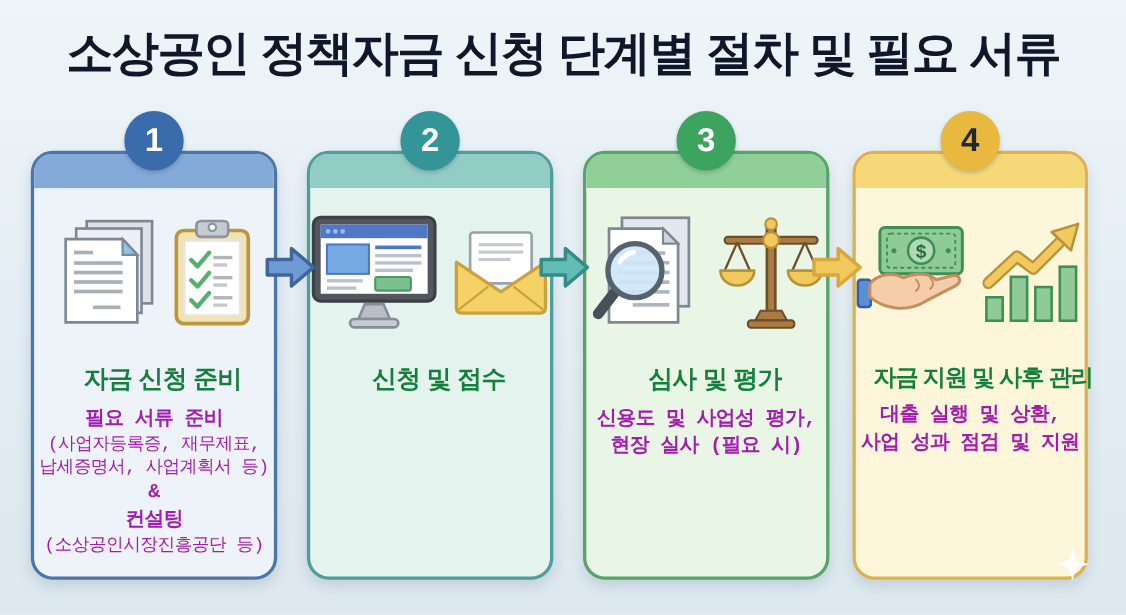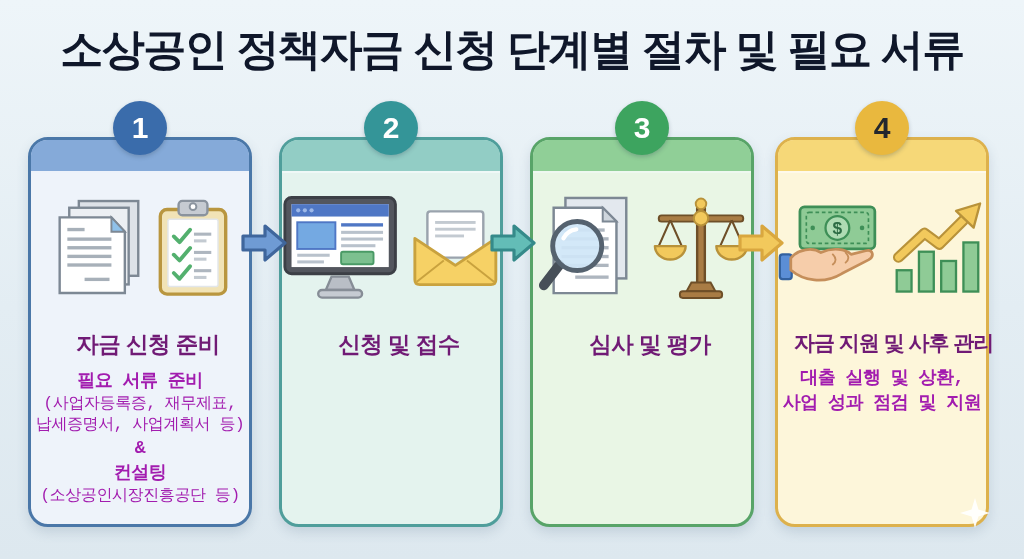--- a/index.html
+++ b/index.html
@@ -36,21 +36,21 @@
     width:54px; height:54px; border-radius:50%;
     display:flex; align-items:center; justify-content:center;
     font-size:30px; font-weight:800; color:#ffffff;
     box-shadow: 0 2px 4px rgba(40,60,80,.25);
   }
   .icons {
     height:142px; display:flex; align-items:center; justify-content:center;
     gap:13px; margin-top:4px;
   }
   .card-title {
-    text-align:center; font-size:22.5px; font-weight:800; color:#701a75;
+    text-align:center; font-size:22.5px; font-weight:800; color:#15803d;
     letter-spacing:-0.5px; white-space:nowrap; margin-top:10px;padding-left:16px;
   }
   .card-title.tight { font-size:21px; letter-spacing:-1px;text-align:center; }
   .lines { margin-top:9px; text-align:center; }
   .ln { font-size:16px; line-height:21px; font-weight:500; color:#a21caf;
         letter-spacing:-0.4px; white-space:nowrap;font-family:Liberation Mono, monospace; }
   .ln.b { font-size:18px; line-height:25px; font-weight:800; letter-spacing:-0.5px; }
 
   
   .s1 { border-color:#4a77a8; background:#eef3fa; }
@@ -193,20 +193,24 @@
         <rect x="6" y="20" width="88" height="6.5" rx="3" fill="#a97c44" stroke="#6e4f28" stroke-width="2"></rect>
         <path d="M18,25 L6,52 M18,25 L30,52 M82,25 L70,52 M82,25 L94,52" stroke="#6e4f28" stroke-width="2.2" fill="none"></path>
         <circle cx="50" cy="23" r="7.5" fill="#f2c95c" stroke="#b8923a" stroke-width="2.2"></circle>
         <path d="M2,52 a16,14 0 0 0 32,0 z" fill="#f2c95c" stroke="#b8923a" stroke-width="2.5" stroke-linejoin="round"></path>
         <path d="M66,52 a16,14 0 0 0 32,0 z" fill="#f2c95c" stroke="#b8923a" stroke-width="2.5" stroke-linejoin="round"></path>
         <path d="M40,90 h20 l5,9 h-30 z" fill="#a97c44" stroke="#6e4f28" stroke-width="2"></path>
         <rect x="28" y="99" width="44" height="7" rx="3" fill="#a97c44" stroke="#6e4f28" stroke-width="2"></rect>
       </svg>
     </div>
     <h2 class="card-title">심사 및 평가</h2>
+    <div class="lines">
+      <div class="ln b">신용도 및 사업성 평가,</div>
+      <div class="ln b">현장 실사 (필요 시)</div>
+    </div>
   </section>
 
   <section class="card s4 c4">
     <div class="badge">
         <span>4</span>
       </div>
     <div class="card-header"></div>
     <div class="icons">
       <svg width="106" height="96" viewBox="0 0 112 98">
         <rect x="24" y="4" width="82" height="46" rx="5" fill="#8fcb96" stroke="#3e8f57" stroke-width="3"></rect>

